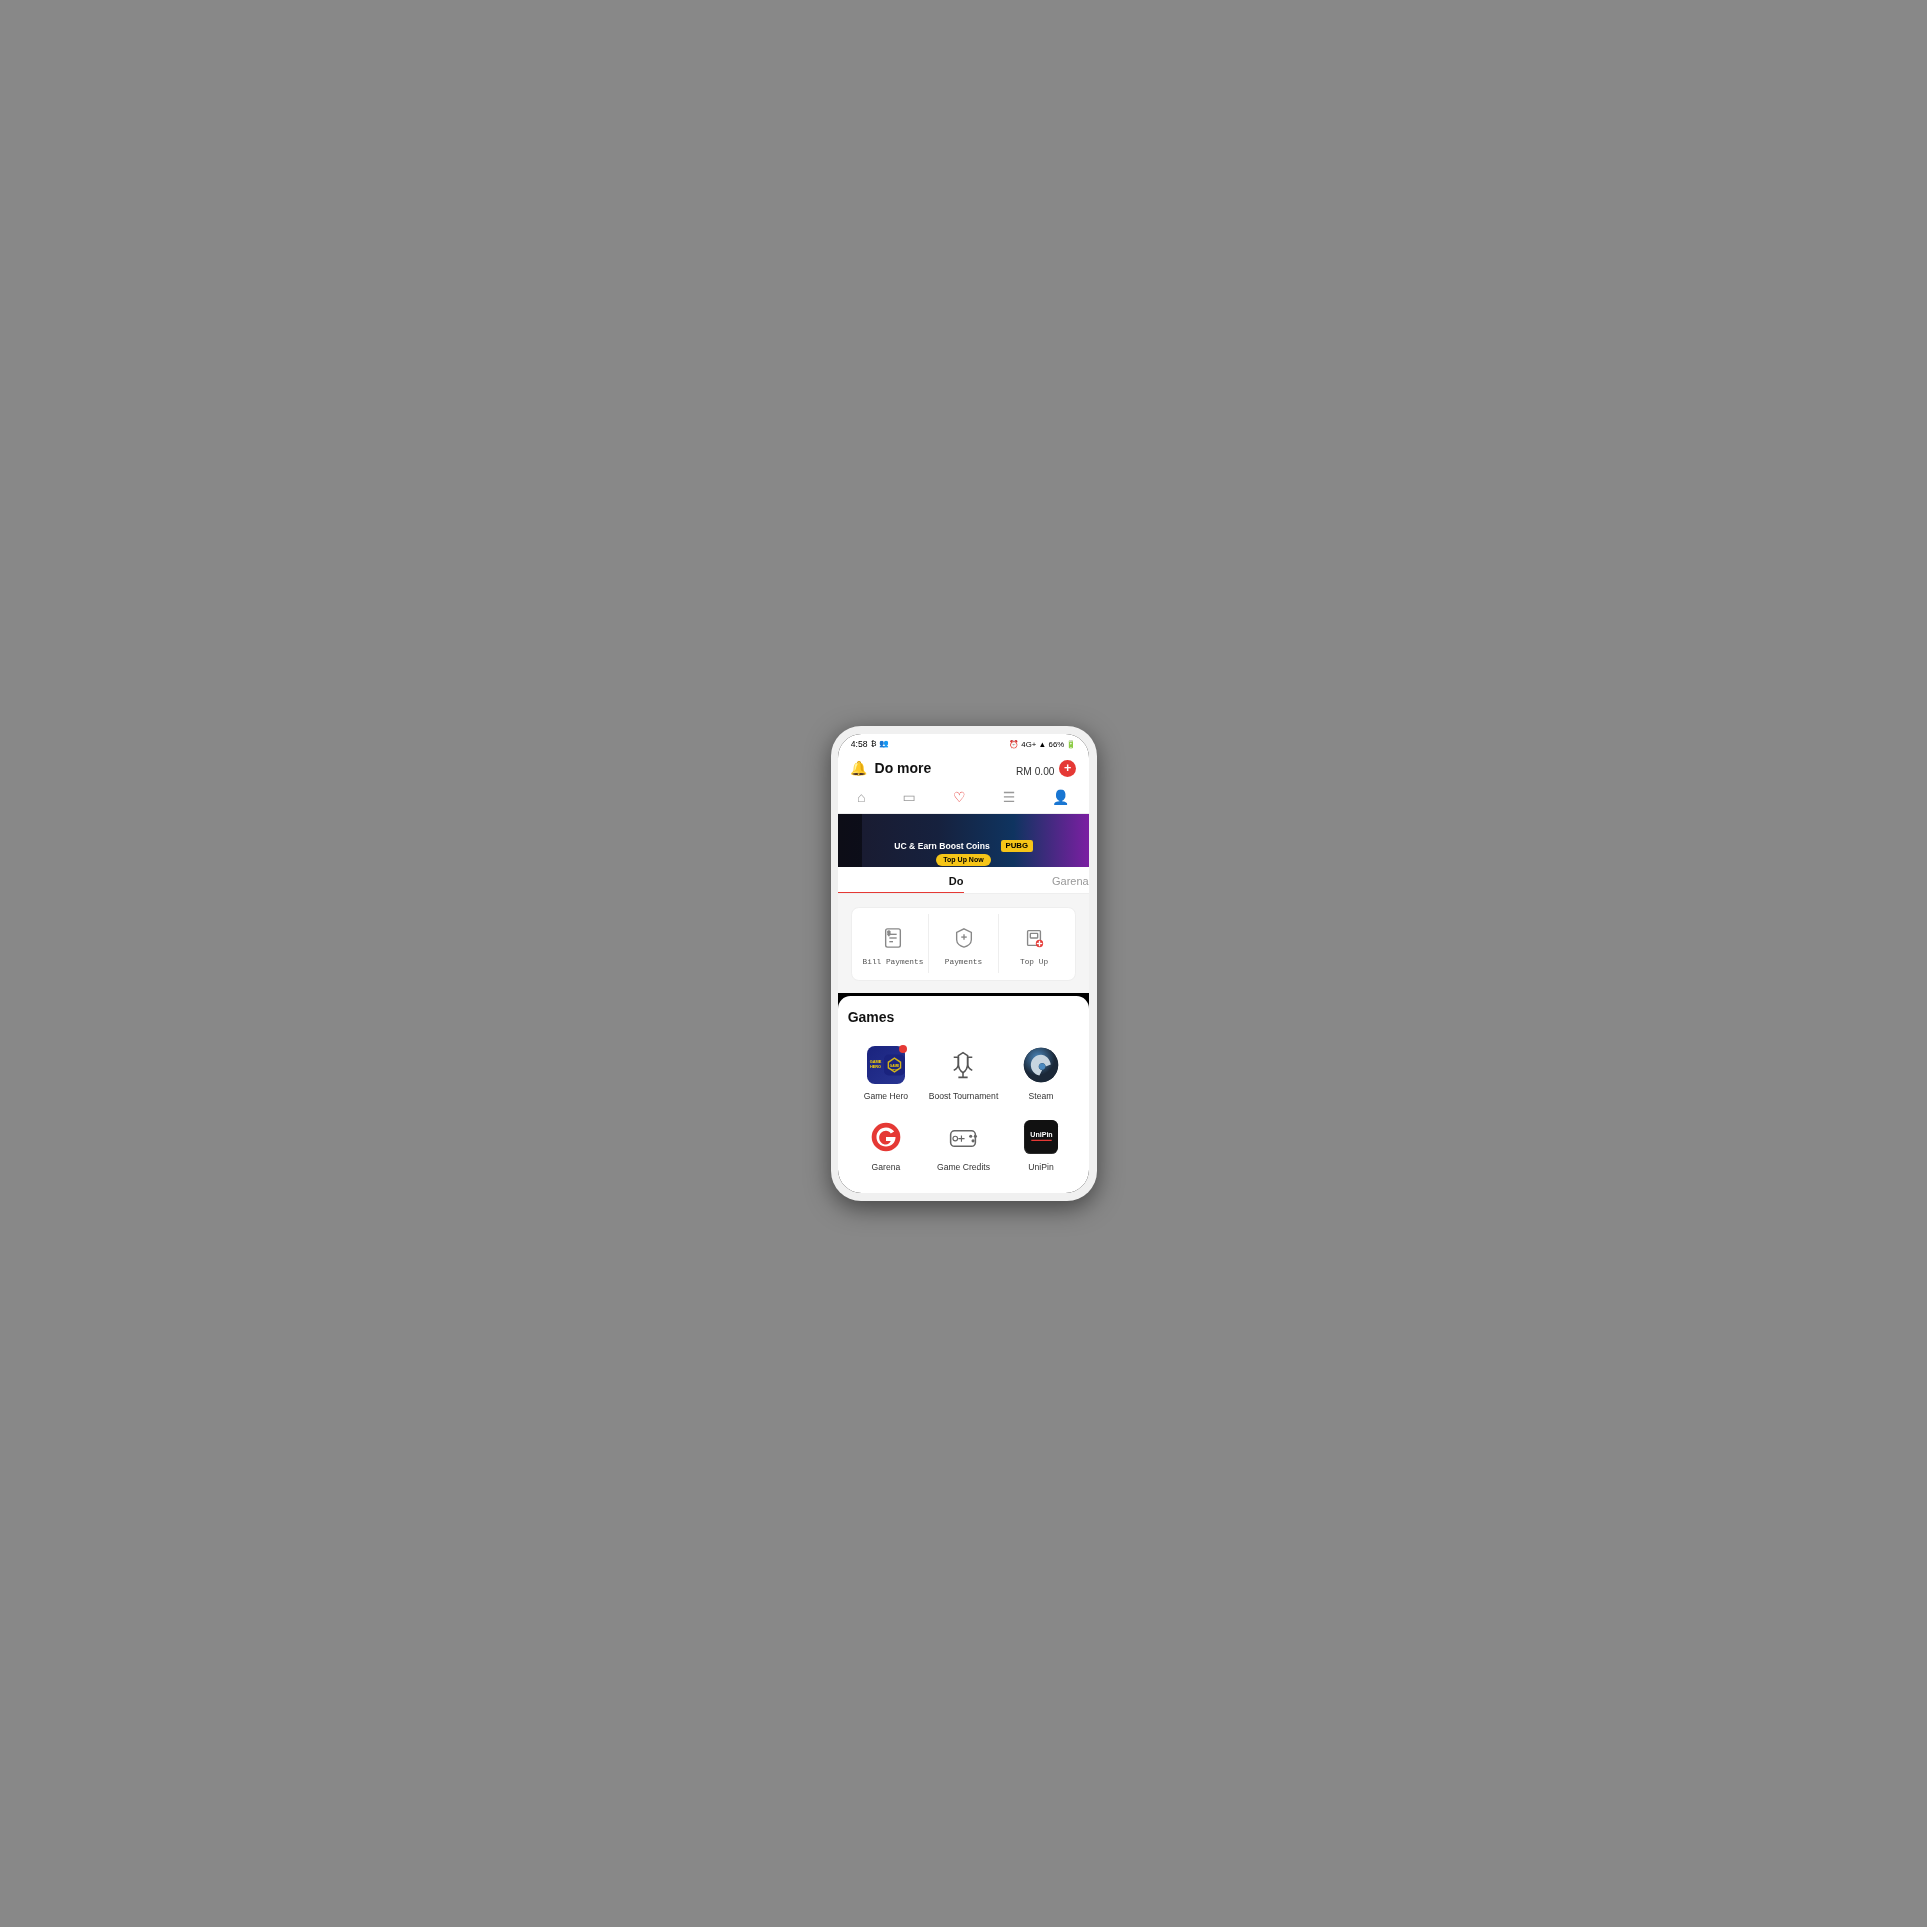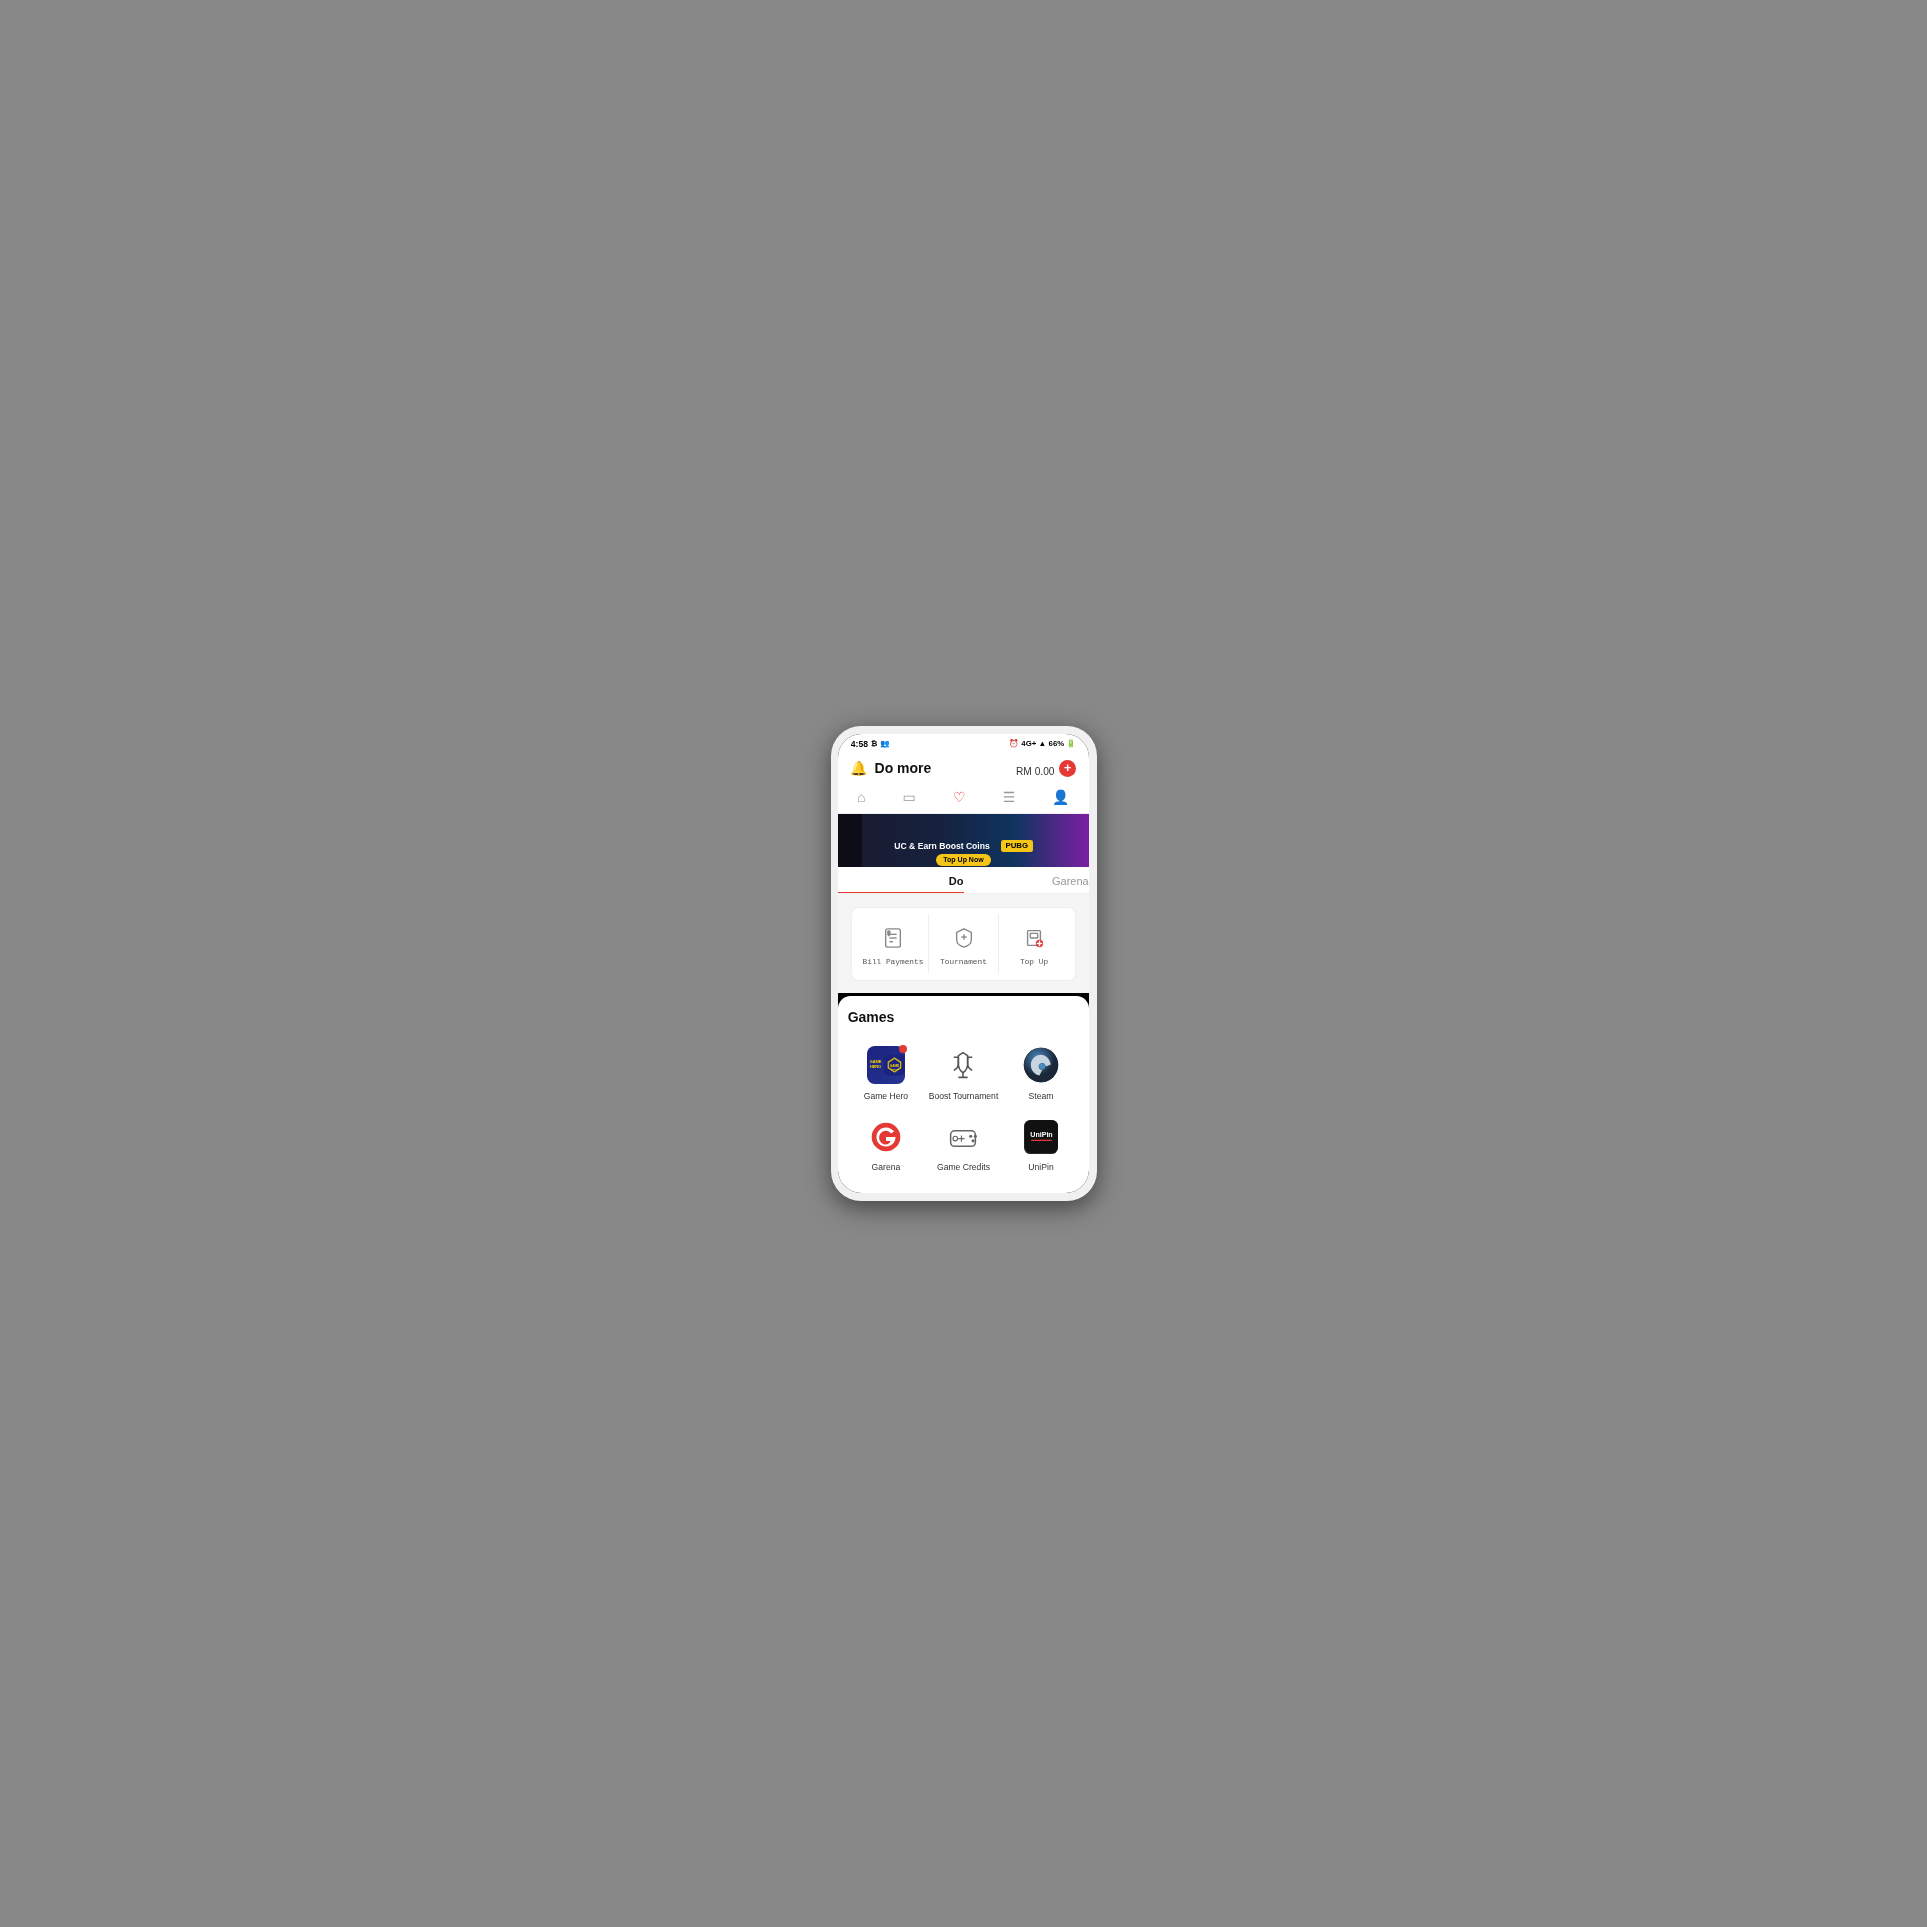--- a/index.html
+++ b/index.html
@@ -25,24 +25,24 @@
       border-radius: 23.5px;
       overflow: hidden;
       position: relative;
     }
 
     
     .status-bar {
       background: #fff;
       display: flex;
       justify-content: space-between;
-      align-items: flex-start;
+      align-items: flex-end;
       padding: 4.7px 12.5px 3.1px;
       font-size: 8.6px;
-      font-weight: 700;
+      font-weight: 400;
     }
     .status-left { display: flex; align-items: center; gap: 3.1px; }
     .status-right { display: flex; align-items: center; gap: 2.3px; font-size: 7.8px; }
 
     
     .app-header {
       background: #fff;
       display: flex;
       align-items: center;
       justify-content: space-between;
@@ -375,21 +375,21 @@
         </div>
 
         <div class="service-item">
           <div class="service-icon-wrap">
             <svg width="22" height="22" viewBox="0 0 24 24" fill="none" stroke="#888" stroke-width="1.5">
               <path d="M12 2 L20 6 L20 14 C20 18 16 21 12 22 C8 21 4 18 4 14 L4 6 Z"></path>
               <line x1="12" y1="8" x2="12" y2="14"></line>
               <line x1="9" y1="11" x2="15" y2="11"></line>
             </svg>
           </div>
-          <span class="service-label">Tournament</span>
+          <span class="service-label">Payments</span>
         </div>
 
         <div class="service-item">
           <div class="service-icon-wrap">
             <svg width="22" height="22" viewBox="0 0 24 24" fill="none" stroke="#888" stroke-width="1.5">
               <rect x="5" y="4" width="14" height="16" rx="1"></rect>
               <rect x="8" y="7" width="8" height="5" rx="0.5"></rect>
               <circle cx="18" cy="18" r="4" fill="#e53935" stroke="none"></circle>
               <line x1="18" y1="15" x2="18" y2="21" stroke="#fff" stroke-width="1.5"></line>
               <line x1="15" y1="18" x2="21" y2="18" stroke="#fff" stroke-width="1.5"></line>

